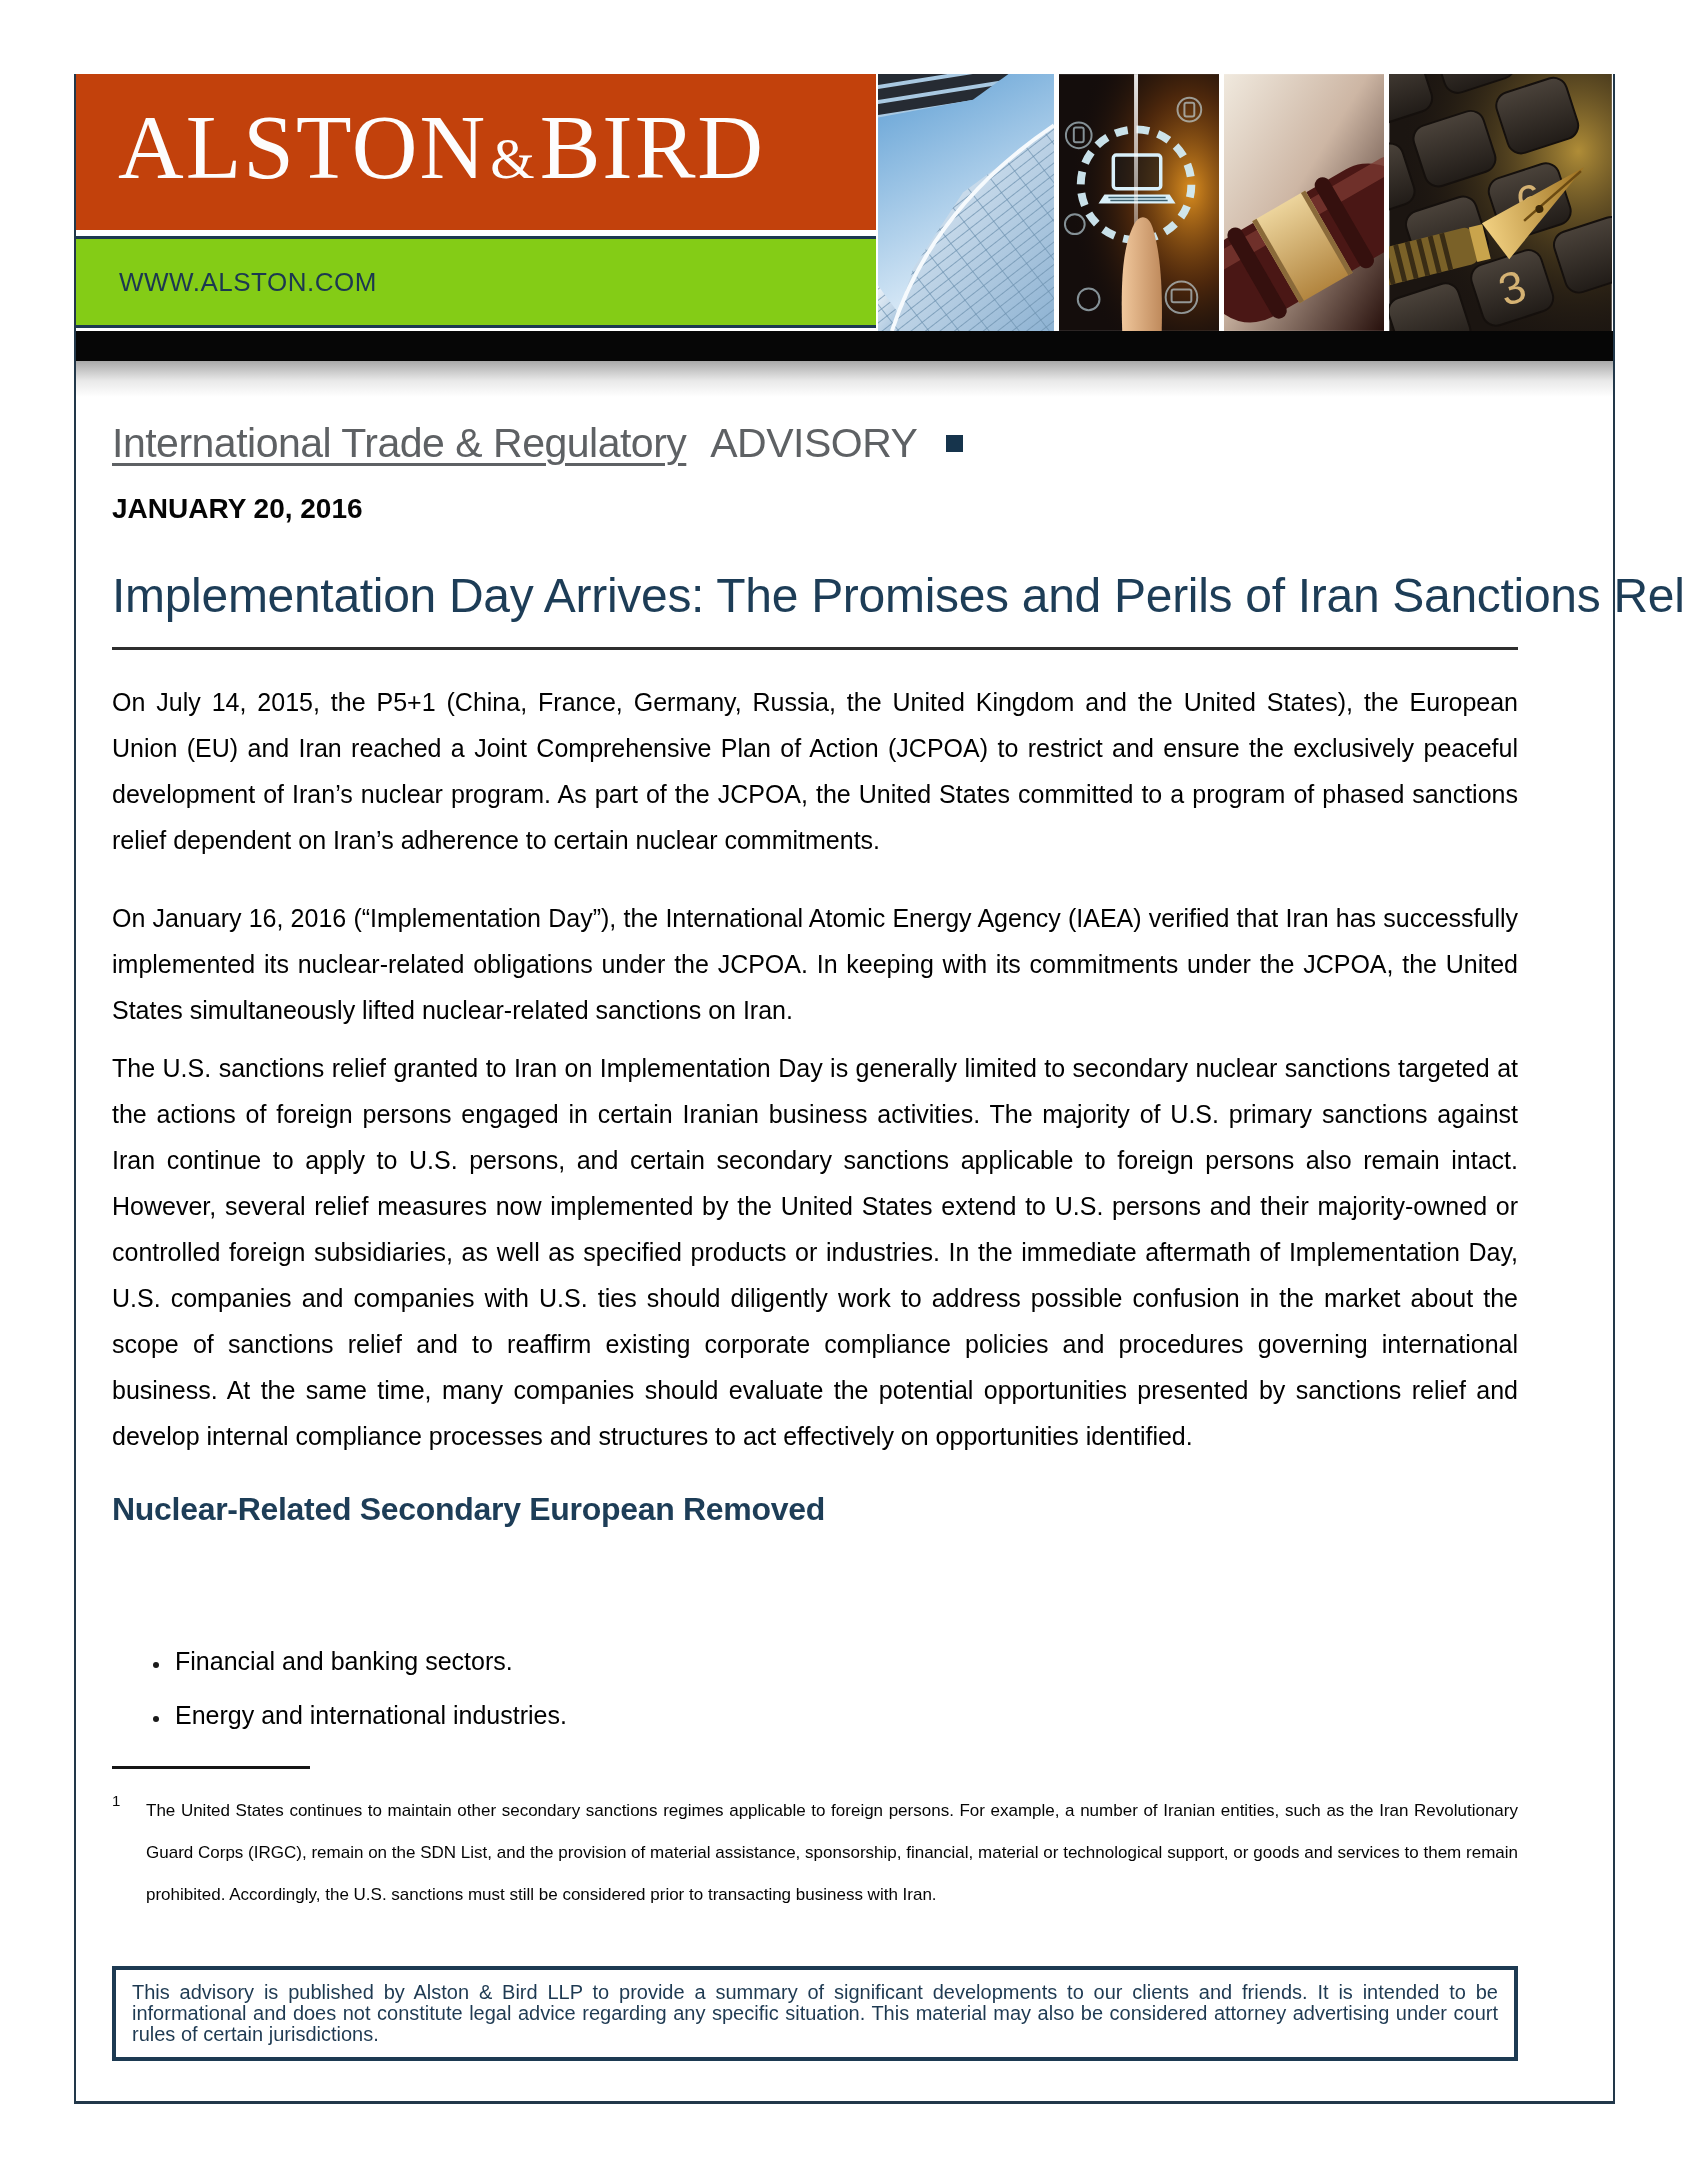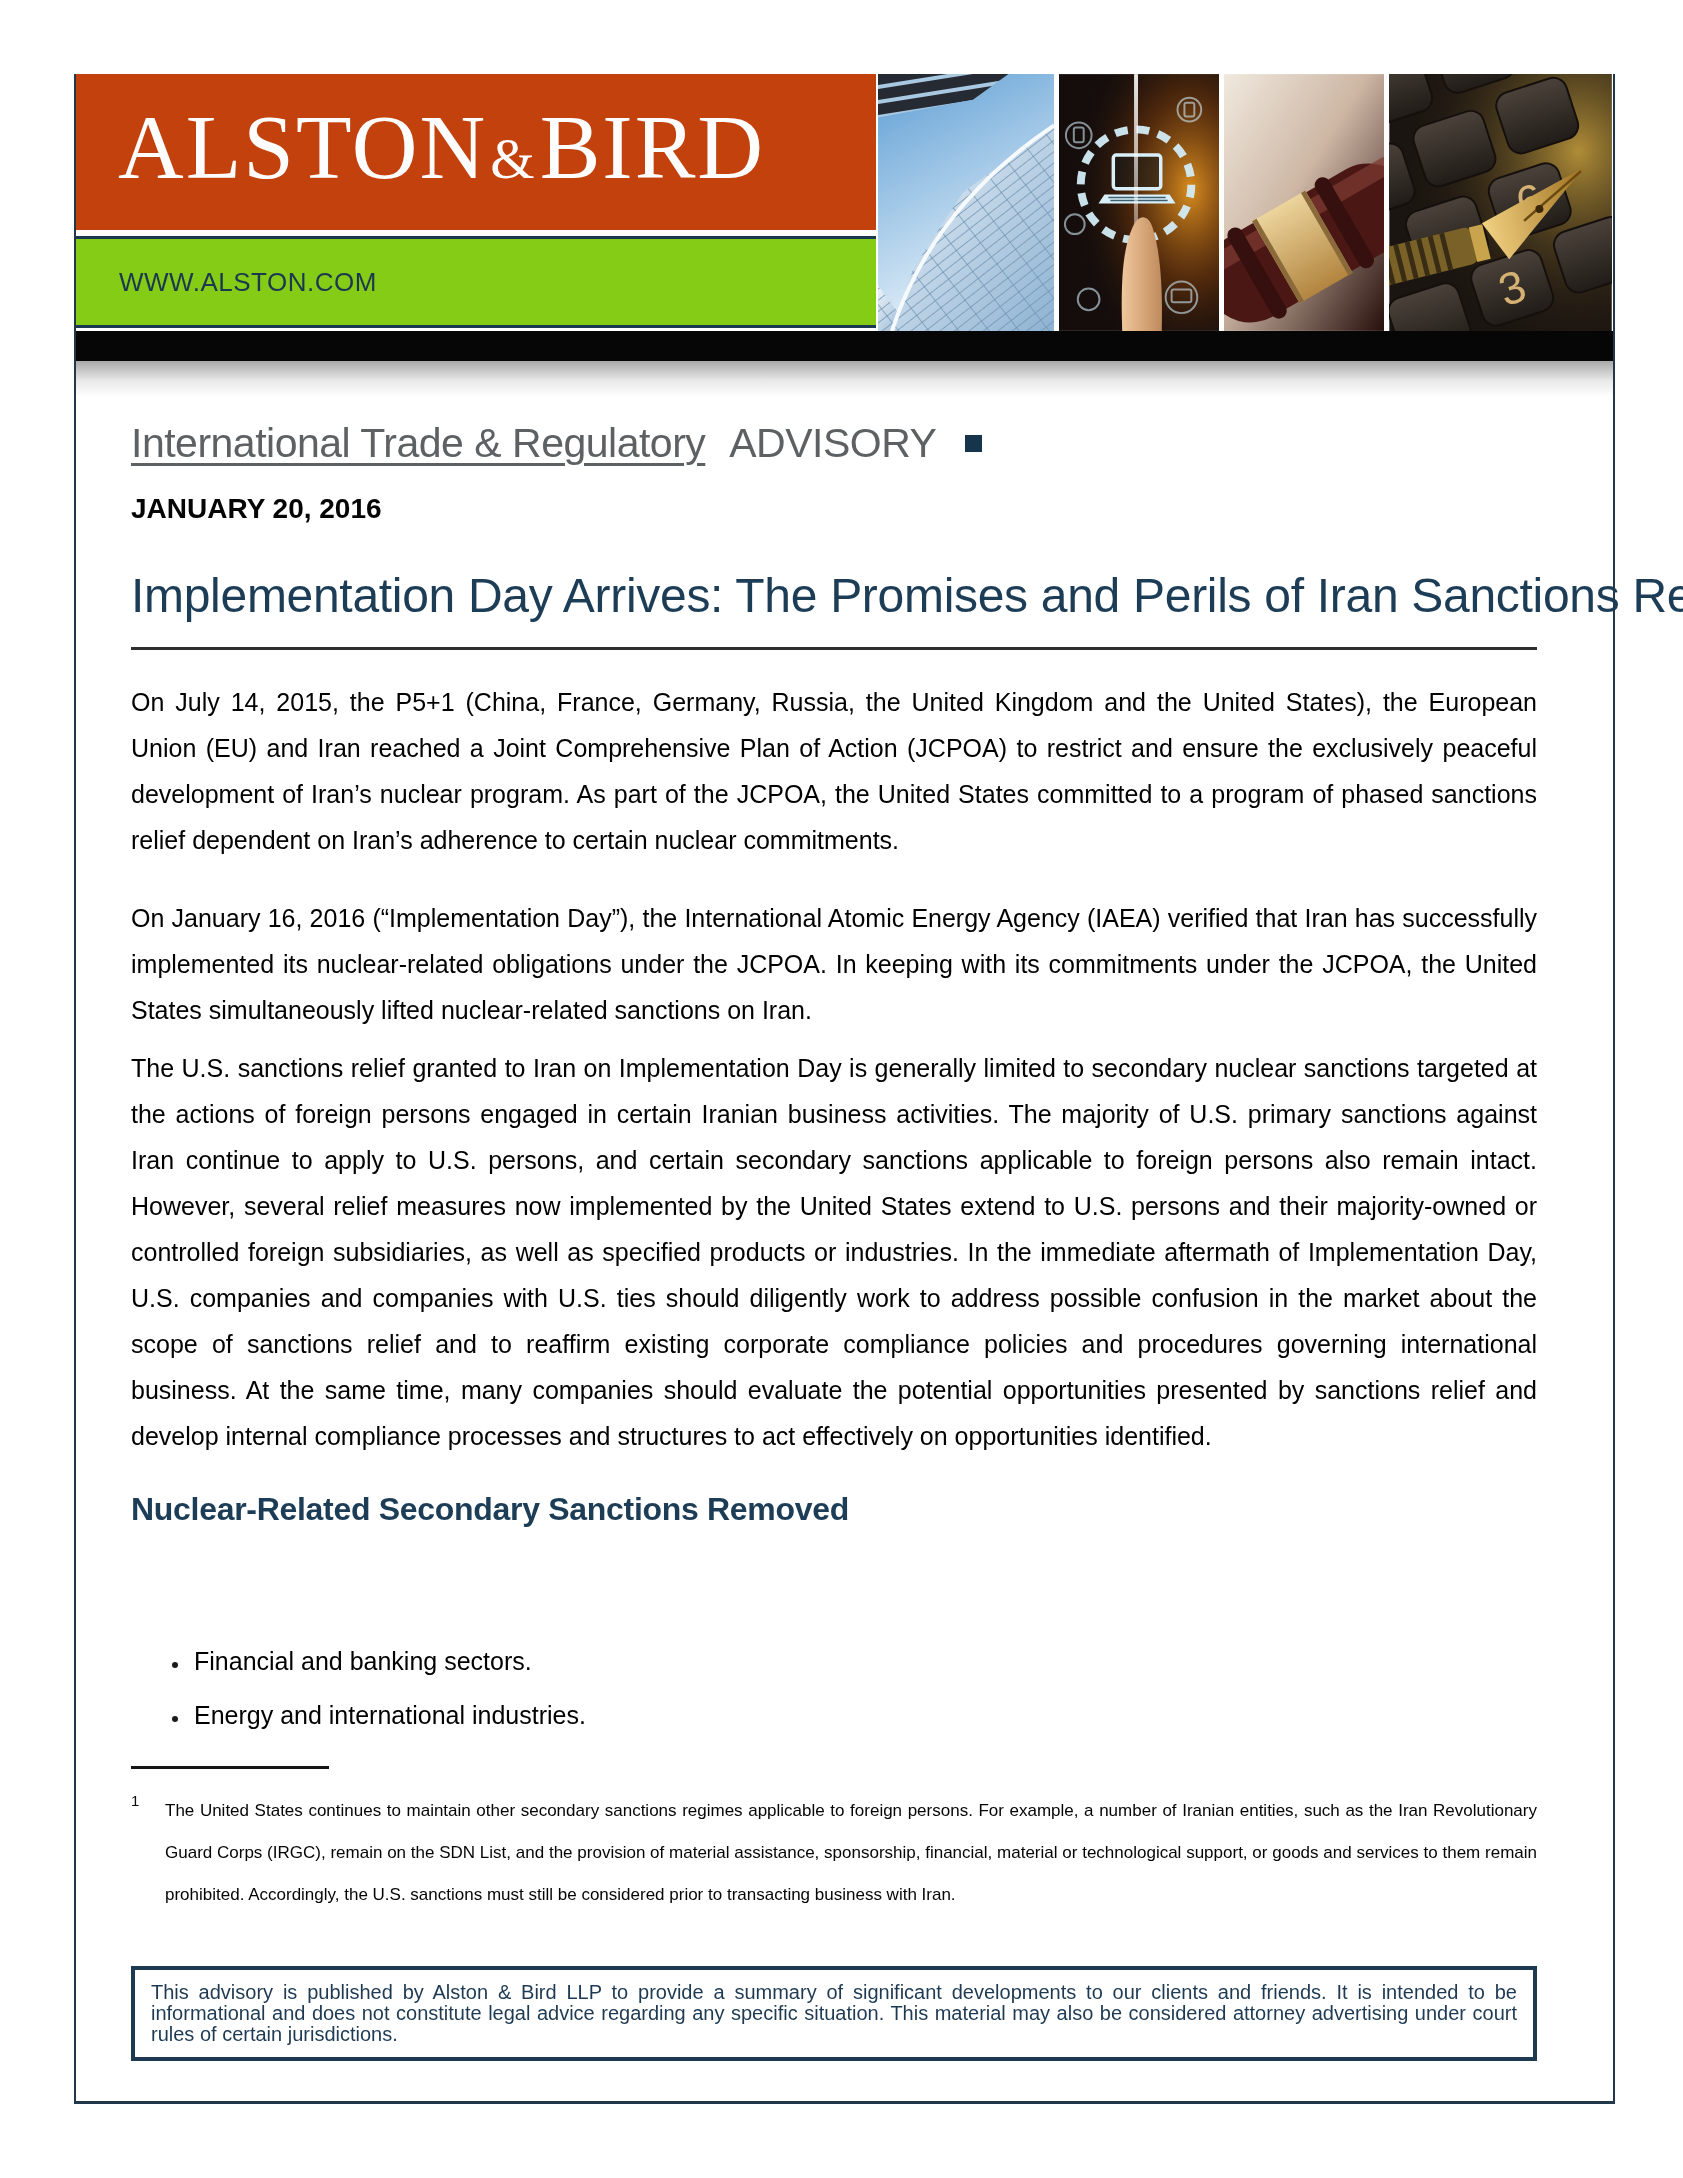--- a/index.html
+++ b/index.html
@@ -16,21 +16,21 @@
             border-top:3px solid #1c3850;border-bottom:3px solid #1c3850;background:#84cc16;}
   .www{position:absolute;left:43px;top:50%;transform:translateY(-50%);
        font-size:26px;letter-spacing:0.5px;color:#1c3850;}
   .photos{position:absolute;left:802px;top:0;width:735px;height:257px;display:flex;gap:5px;background:#fff;}
   .photo{height:257px;overflow:hidden;}
   .photo svg{display:block;}
   .black-bar{position:absolute;left:0;top:257px;width:1537px;height:30px;background:#060606;}
   .shade{position:absolute;left:0;top:287px;width:1537px;height:36px;
          background:linear-gradient(to bottom,#a9a9a9,#e9e9e9 55%,#ffffff);}
   
-  .content{position:absolute;left:131px;top:0;width:1406px;height:2178px;}
+  .content{position:absolute;left:112px;top:0;width:1406px;height:2178px;}
   .content > *{position:absolute;left:0;width:100%;margin:0;box-sizing:border-box;}
   .masthead{top:420px;white-space:nowrap;font-size:41px;color:#5e6164;letter-spacing:-0.5px;}
   .series{text-decoration:underline;text-decoration-thickness:3px;text-underline-offset:6px;}
   .advisory{margin-left:13px;}
   .sq{display:inline-block;width:17px;height:17px;background:#16344c;margin-left:18px;transform:translateY(-5px);}
   .date{top:493px;font-size:28px;font-weight:bold;color:#050505;letter-spacing:0;}
   h1.title{top:568px;font-size:48px;font-weight:normal;color:#1d3d57;letter-spacing:-0.3px;white-space:nowrap;}
   .title-rule{top:647px;height:3px;background:#2e2e2e;}
   p.body{font-size:25px;line-height:46px;text-align:justify;color:#010101;letter-spacing:0;}
   .p1{top:679px;} .p2{top:895px;} .p3{top:1045px;}
@@ -216,21 +216,21 @@
 
     <div class="date">JANUARY 20, 2016</div>
 
     <h1 class="title">Implementation Day Arrives: The Promises and Perils of Iran Sanctions Relief</h1>
     <div class="title-rule"></div>
 
     <p class="body p1">On July 14, 2015, the P5+1 (China, France, Germany, Russia, the United Kingdom and the United States), the European Union (EU) and Iran reached a Joint Comprehensive Plan of Action (JCPOA) to restrict and ensure the exclusively peaceful development of Iran’s nuclear program. As part of the JCPOA, the United States committed to a program of phased sanctions relief dependent on Iran’s adherence to certain nuclear commitments.</p>
     <p class="body p2">On January 16, 2016 (“Implementation Day”), the International Atomic Energy Agency (IAEA) verified that Iran has successfully implemented its nuclear-related obligations under the JCPOA. In keeping with its commitments under the JCPOA, the United States simultaneously lifted nuclear-related sanctions on Iran.</p>
     <p class="body p3">The U.S. sanctions relief granted to Iran on Implementation Day is generally limited to secondary nuclear sanctions targeted at the actions of foreign persons engaged in certain Iranian business activities. The majority of U.S. primary sanctions against Iran continue to apply to U.S. persons, and certain secondary sanctions applicable to foreign persons also remain intact. However, several relief measures now implemented by the United States extend to U.S. persons and their majority-owned or controlled foreign subsidiaries, as well as specified products or industries. In the immediate aftermath of Implementation Day, U.S. companies and companies with U.S. ties should diligently work to address possible confusion in the market about the scope of sanctions relief and to reaffirm existing corporate compliance policies and procedures governing international business. At the same time, many companies should evaluate the potential opportunities presented by sanctions relief and develop internal compliance processes and structures to act effectively on opportunities identified.</p>
 
-    <h2 class="section">Nuclear-Related Secondary Sanctions Removed</h2>
+    <h2 class="section">Nuclear-Related Secondary European Removed</h2>
 
 
     <ul class="bullets">
       <li><span>Financial and banking sectors.</span></li>
       <li><span>Energy and international industries.</span></li>
     </ul>
 
     <div class="fn-rule"></div>
 
     <div class="footnote">

